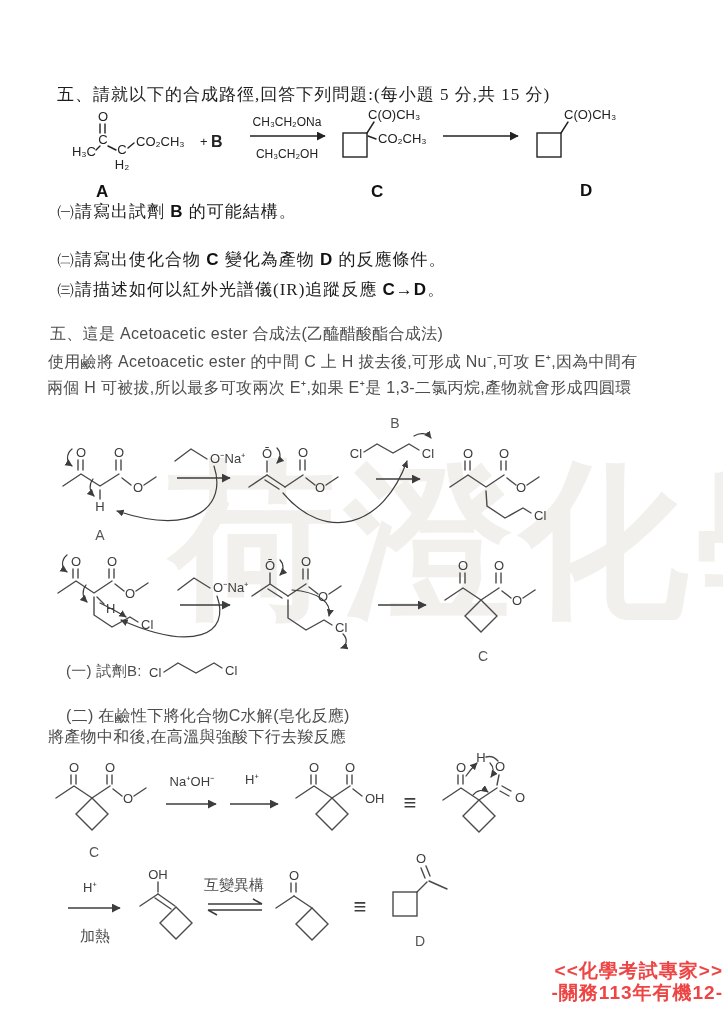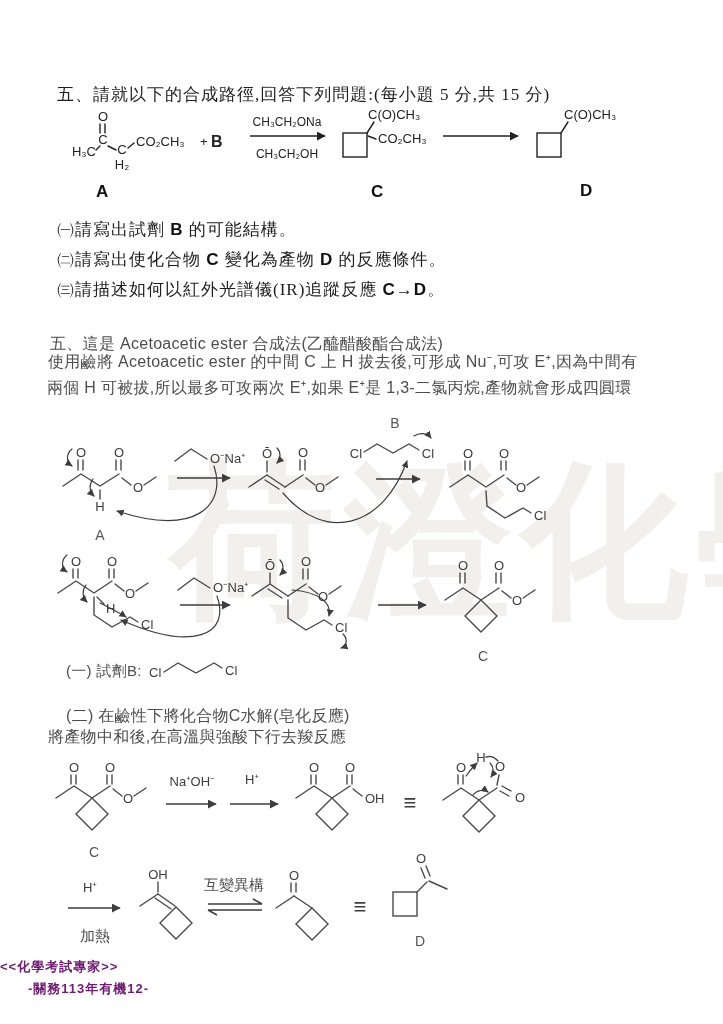--- a/index.html
+++ b/index.html
@@ -3,21 +3,21 @@
 <meta charset="utf-8">
 <style>
   html,body{margin:0;padding:0;background:#ffffff;}
   #page{position:relative;width:723px;height:1024px;background:#ffffff;overflow:hidden;
         font-family:"Liberation Sans",sans-serif;}
   .abs{position:absolute;white-space:nowrap;}
   .serif{font-family:"Liberation Serif",serif;color:#1d1d1d;font-size:17px;letter-spacing:1px;}
   .qb{font-family:"Liberation Sans",sans-serif;font-weight:bold;color:#111;}
   .anst{font-family:"Liberation Sans",sans-serif;color:#4d4d4d;font-size:16px;letter-spacing:0.3px;}
   .biglbl{font-family:"Liberation Sans",sans-serif;font-weight:bold;color:#111;font-size:17px;}
-  .footer{left:0;right:0;text-align:left;font-weight:bold;color:#701a75;font-size:13px;letter-spacing:1px;}
+  .footer{left:0;right:0;text-align:right;font-weight:bold;color:#ef4444;font-size:19px;letter-spacing:1px;}
   .wm{font-weight:bold;color:#f1f0ec;font-size:168px;letter-spacing:8px;font-family:"Liberation Sans",sans-serif;}
   svg{position:absolute;overflow:visible;}
   svg text{font-family:"Liberation Sans",sans-serif;fill:#3d3d3d;font-size:13px;}
   .at{font-size:13px;}
   .sm{font-size:12px;}
   .glbl{fill:#555;font-size:14px;}
   .bond{stroke:#4a4a4a;stroke-width:1.4;fill:none;stroke-linecap:round;}
   .bondd{stroke:#222;stroke-width:1.4;fill:none;stroke-linecap:round;}
   .arr{stroke:#3d3d3d;stroke-width:1.2;fill:none;stroke-linecap:round;}
   .rxn{stroke:#3d3d3d;stroke-width:1.5;fill:none;}
@@ -75,25 +75,25 @@
     <g>
       <rect x="537" y="133" width="24" height="24" fill="none" class="bondd"></rect>
       <line x1="561" y1="133" x2="568" y2="122" class="bondd"></line>
       <text x="564" y="119" class="at schemetxt">C(O)CH₃</text>
     </g>
   </svg>
   <div class="abs biglbl" style="left:96px;top:182px;">A</div>
   <div class="abs biglbl" style="left:371px;top:182px;">C</div>
   <div class="abs biglbl" style="left:580px;top:181px;">D</div>
 
-  <div class="abs serif" style="left:57px;top:218px;"><span>㈠請寫出試劑 </span><span class="qb">B</span><span> 的可能結構。</span></div>
+  <div class="abs serif" style="left:57px;top:200px;"><span>㈠請寫出試劑 </span><span class="qb">B</span><span> 的可能結構。</span></div>
   <div class="abs serif" style="left:57px;top:248px;text-align:center;"><span>㈡請寫出使化合物 </span><span class="qb">C</span><span> 變化為產物 </span><span class="qb">D</span><span> 的反應條件。</span></div>
   <div class="abs serif" style="left:57px;top:278px;"><span>㈢請描述如何以紅外光譜儀(IR)追蹤反應 </span><span class="qb">C→D</span><span>。</span></div>
 
-  <div class="abs anst" style="left:50px;top:324px;margin-top:10px;">五、這是 Acetoacetic ester 合成法(乙醯醋酸酯合成法)</div>
+  <div class="abs anst" style="left:50px;top:324px;">五、這是 Acetoacetic ester 合成法(乙醯醋酸酯合成法)</div>
   <div class="abs anst" style="left:48px;top:350px;">使用鹼將 Acetoacetic ester 的中間 C 上 H 拔去後,可形成 Nu⁻,可攻 E⁺,因為中間有</div>
   <div class="abs anst" style="left:47px;top:376px;">兩個 H 可被拔,所以最多可攻兩次 E⁺,如果 E⁺是 1,3-二氯丙烷,產物就會形成四圓環</div>
 
   <svg style="left:50px;top:415px;" width="660" height="140" viewBox="50 415 660 140">
     <g>
       <text x="81" y="457" text-anchor="middle" class="at">O</text>
       <line x1="78" y1="460" x2="78" y2="470" class="bond"></line>
       <line x1="83" y1="460" x2="83" y2="470" class="bond"></line>
       <polyline points="63,486 81,474 100,486 119,474" class="bond"></polyline>
       <text x="119" y="457" text-anchor="middle" class="at">O</text>

